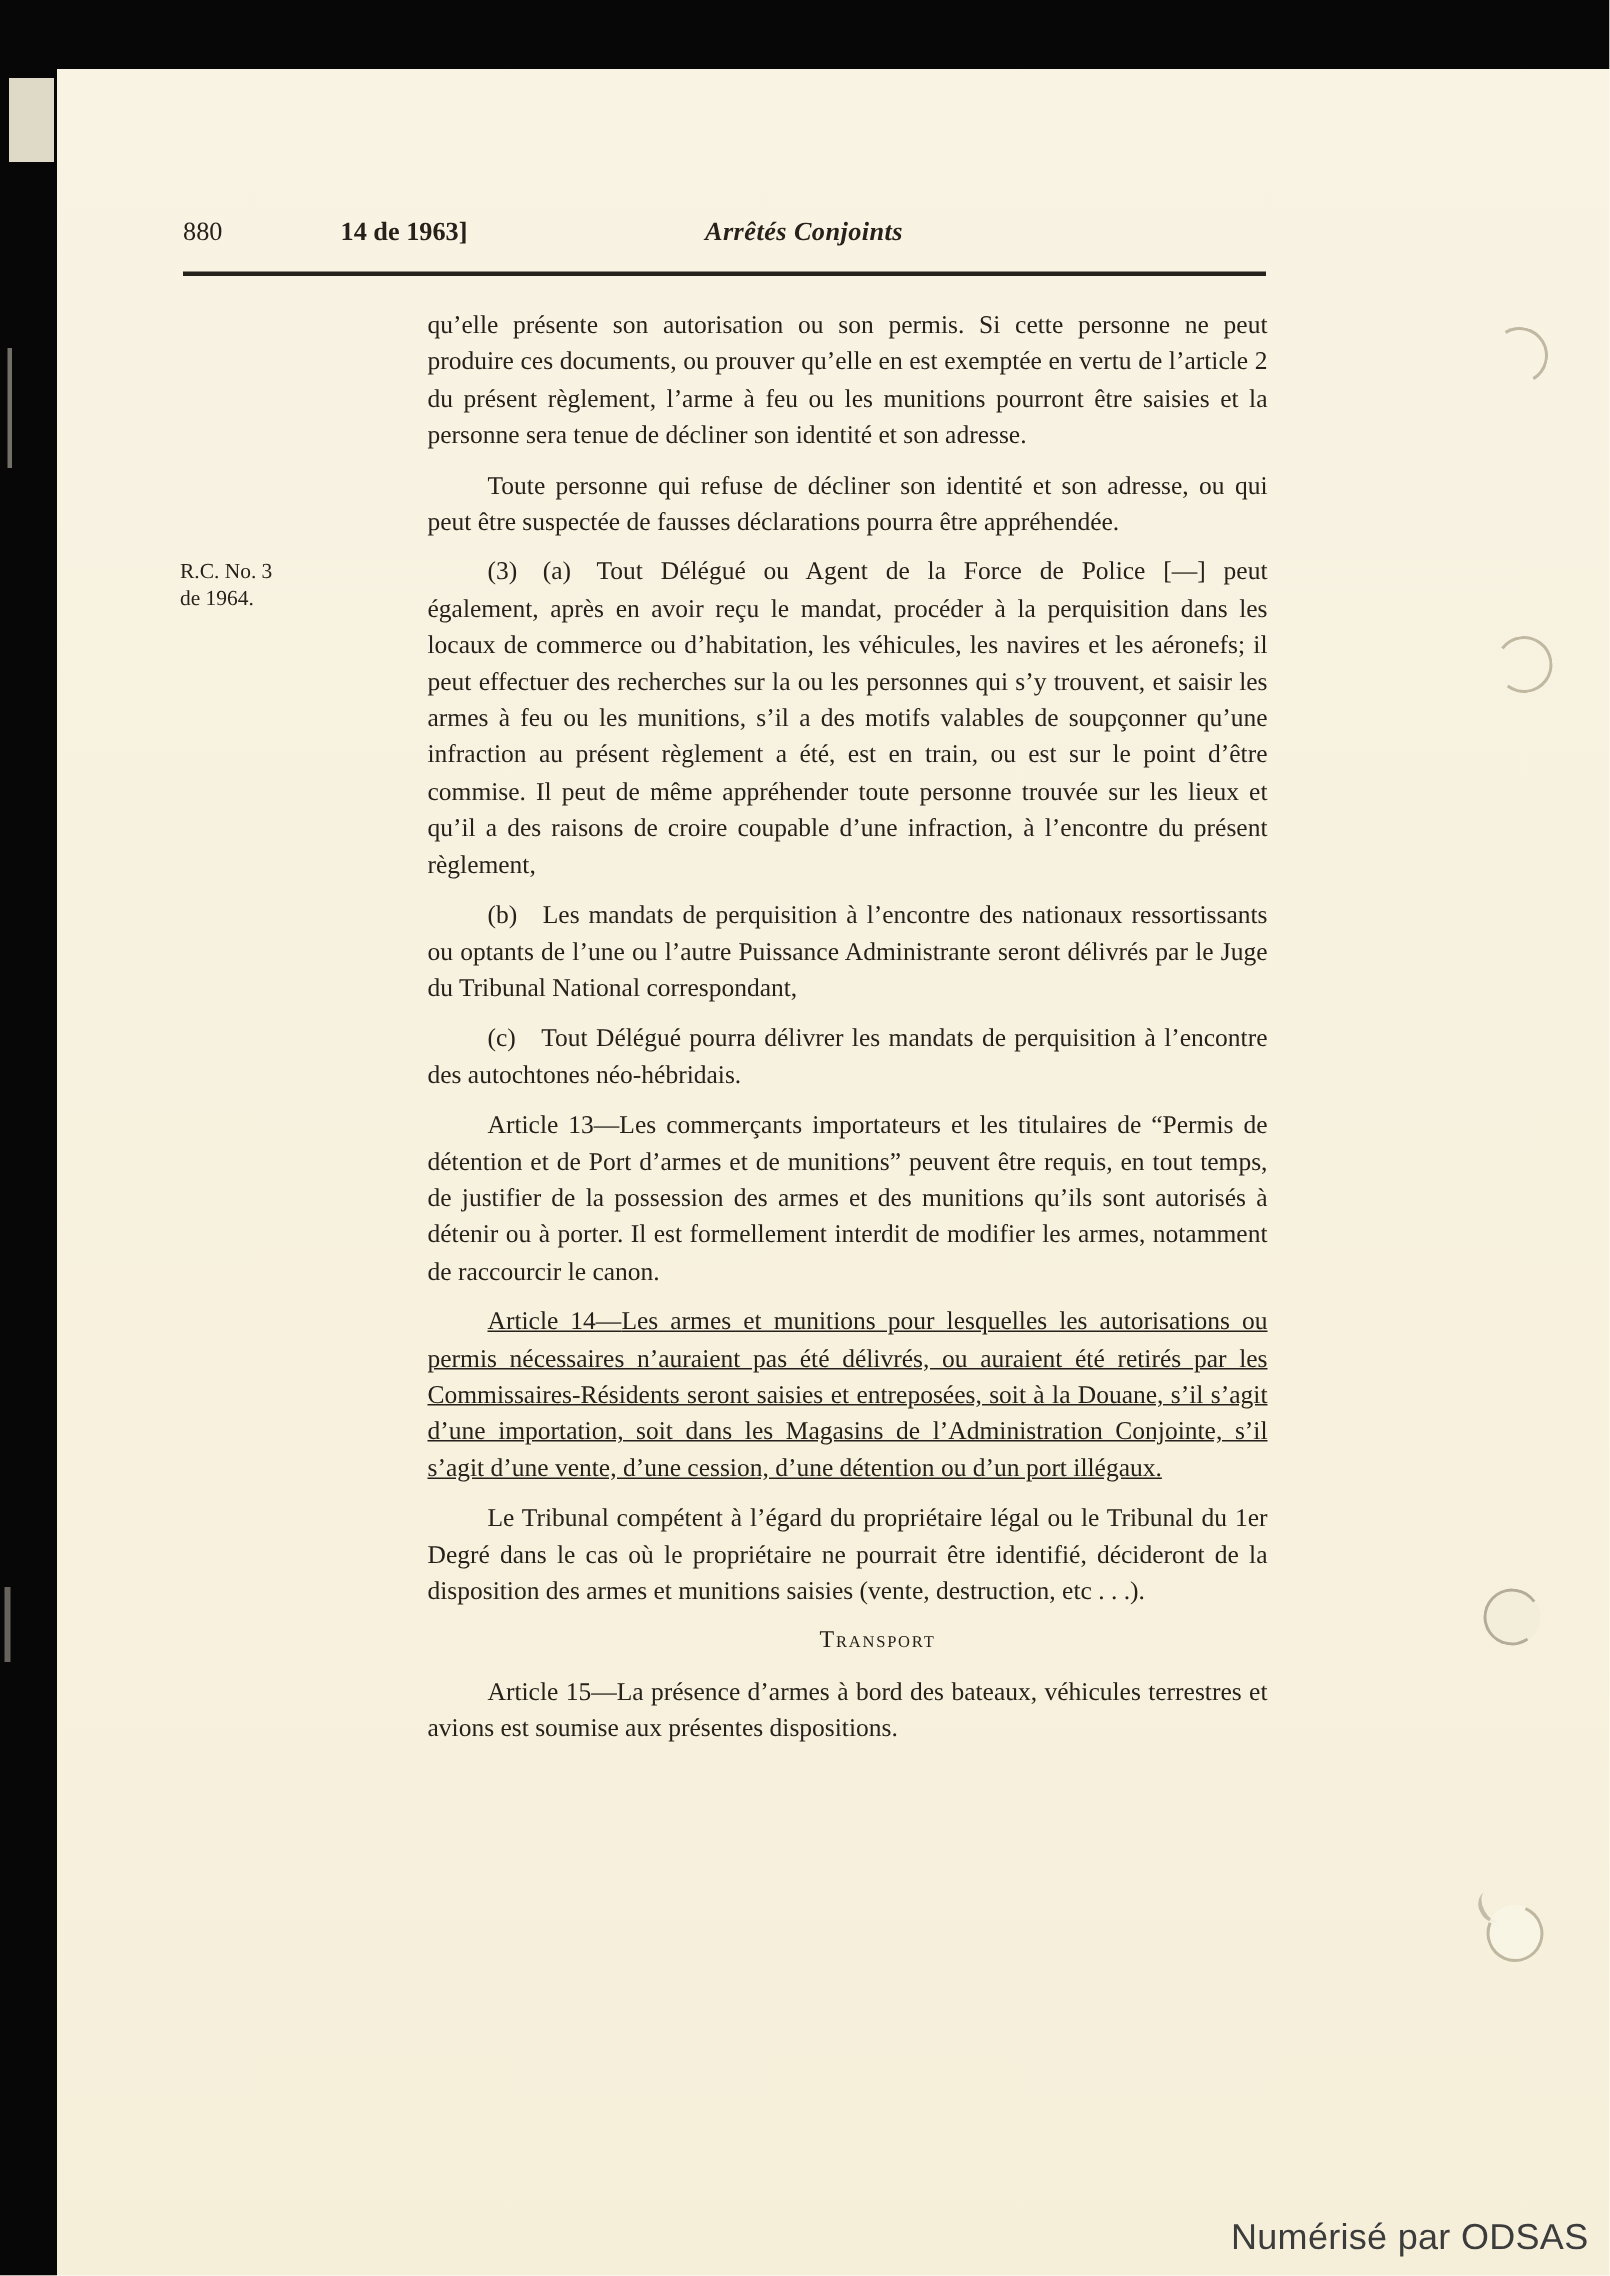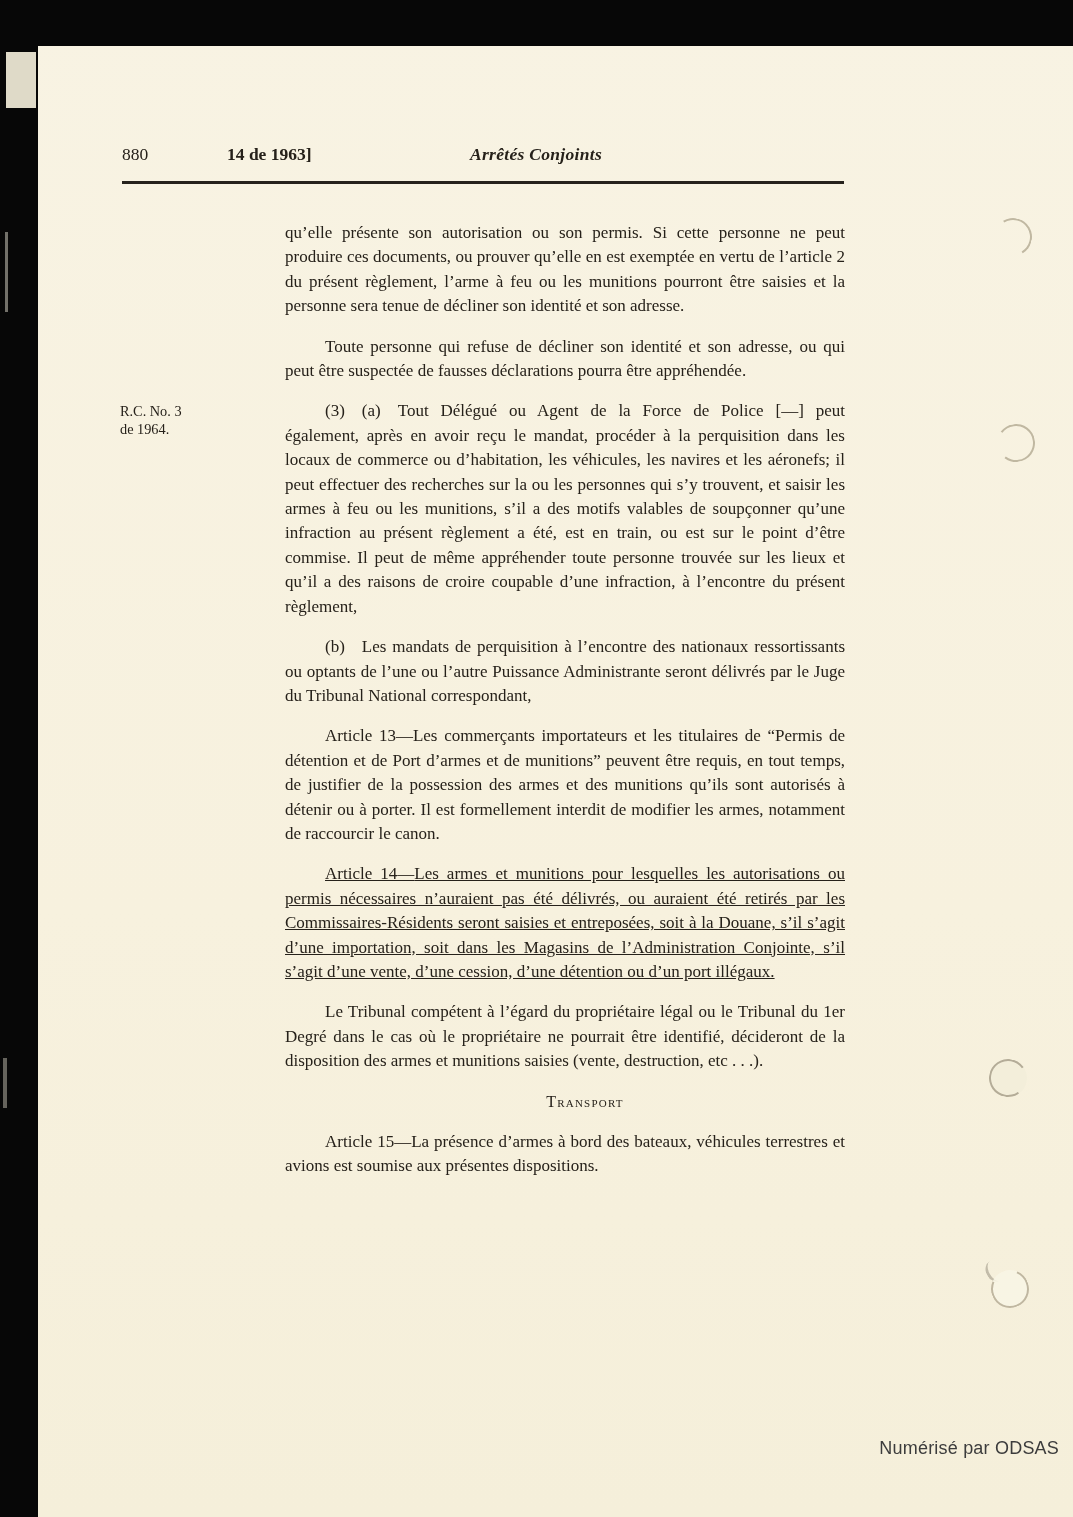--- a/index.html
+++ b/index.html
@@ -24,21 +24,21 @@
   .page-number  { position:absolute; left:0; top:0; }
   .doc-reference{ position:absolute; left:105px; top:0; font-weight:bold; }
   .doc-title    { position:absolute; left:348px; top:0; font-weight:bold; font-style:italic; letter-spacing:.3px; }
   .header-rule  { position:absolute; left:122px; top:181px; width:722px; height:2.5px; background:#26221c; }
 
   
   .col {
     position:absolute; left:285px; top:205px; width:560px;
     font-size:17px; line-height:24.4px; text-align:justify;
   }
-  .col p { text-indent:40px; margin:16px 0 9px 0; }
+  .col p { text-indent:40px; margin:0 0 9px 0; }
   .col p.noindent { text-indent:0; }
   .p3wrap { position:relative; margin-bottom:9px; }
   .p3wrap p { margin-bottom:0; }
   .margin-note {
     position:absolute; left:-165px; top:3px; width:120px;
     font-size:14.3px; line-height:18px; text-align:left; text-indent:0;
   }
   .article { text-indent:-47px; margin-bottom:0; }
   .article .alabel { }
   .article-13 { margin-top:44px; }
@@ -51,23 +51,23 @@
   
   .hole { position:absolute; width:38px; height:38px; border-radius:50%; border:2.5px solid #b7ae97; opacity:.85; }
   .hole-1 { left:994px; top:218px; border-left-color:transparent; border-bottom-color:transparent; transform:rotate(14deg); }
   .hole-2 { left:997px; top:424px; border-left-color:transparent; transform:rotate(-8deg); }
   .hole-3 { left:989px; top:1059px; background:#f3eeda; border-color:#a9a18c; border-right-color:transparent; transform:rotate(10deg); }
   .hole-4 { left:991px; top:1270px; background:#f9f6e6; border-top-color:transparent; transform:rotate(-22deg); }
   .smudge  { position:absolute; left:986px; top:1260px; width:18px; height:22px; border-left:3px solid #9a9382; border-radius:50%; transform:rotate(-28deg); opacity:.55; }
 
   
   .watermark {
-    position:absolute; right:14px; top:1438px;
+    position:absolute; right:14px; top:1478px;
     font-family:"Liberation Sans", sans-serif;
-    font-size:18px; color:#3c3c3c; letter-spacing:.2px;
+    font-size:24px; color:#3c3c3c; letter-spacing:.2px;
   }
 </style>
 </head>
 <body>
 
 <div class="edge-top"></div>
 <div class="edge-left"></div>
 <div class="corner-gap"></div>
 <div class="edge-mark-1"></div>
 <div class="edge-mark-2"></div>
@@ -88,20 +88,21 @@
   <div class="p3wrap">
     <aside class="margin-note">
       <div>R.C. No. 3</div>
       <div>de 1964.</div>
     </aside>
     <p>(3)  (a)  Tout Délégué ou Agent de la Force de Police [—] peut également, après en avoir reçu le mandat, procéder à la perquisition dans les locaux de commerce ou d’habitation, les véhicules, les navires et les aéronefs; il peut effectuer des recherches sur la ou les personnes qui s’y trouvent, et saisir les armes à feu ou les munitions, s’il a des motifs valables de soupçonner qu’une infraction au présent règlement a été, est en train, ou est sur le point d’être commise. Il peut de même appréhender toute personne trouvée sur les lieux et qu’il a des raisons de croire coupable d’une infraction, à l’encontre du présent règlement,</p>
   </div>
 
   <p>(b)  Les mandats de perquisition à l’encontre des nationaux ressortissants ou optants de l’une ou l’autre Puissance Administrante seront délivrés par le Juge du Tribunal National correspondant,</p>
 
+  <p>(c)  Tout Délégué pourra délivrer les mandats de perquisition à l’encontre des autochtones néo-hébridais.</p>
 
   <p class="article article-13"><span class="alabel">Article 13—</span><span>Les commerçants importateurs et les titulaires de “Permis de détention et de Port d’armes et de munitions” peuvent être requis, en tout temps, de justifier de la possession des armes et des munitions qu’ils sont autorisés à détenir ou à porter. Il est formellement interdit de modifier les armes, notamment de raccourcir le canon.</span></p>
 
   <p class="article article-14"><span class="alabel">Article 14—</span><span>Les armes et munitions pour lesquelles les autorisations ou permis nécessaires n’auraient pas été délivrés, ou auraient été retirés par les Commissaires-Résidents seront saisies et entreposées, soit à la Douane, s’il s’agit d’une importation, soit dans les Magasins de l’Administration Conjointe, s’il s’agit d’une vente, d’une cession, d’une détention ou d’un port illégaux.</span></p>
 
   <p class="p6">Le Tribunal compétent à l’égard du propriétaire légal ou le Tribunal du 1er Degré dans le cas où le propriétaire ne pourrait être identifié, décideront de la disposition des armes et munitions saisies (vente, destruction, etc . . .).</p>
 
   <p class="transport">Transport</p>
 
   <p class="article article-15"><span class="alabel">Article 15—</span><span>La présence d’armes à bord des bateaux, véhicules terrestres et avions est soumise aux présentes dispositions.</span></p>

